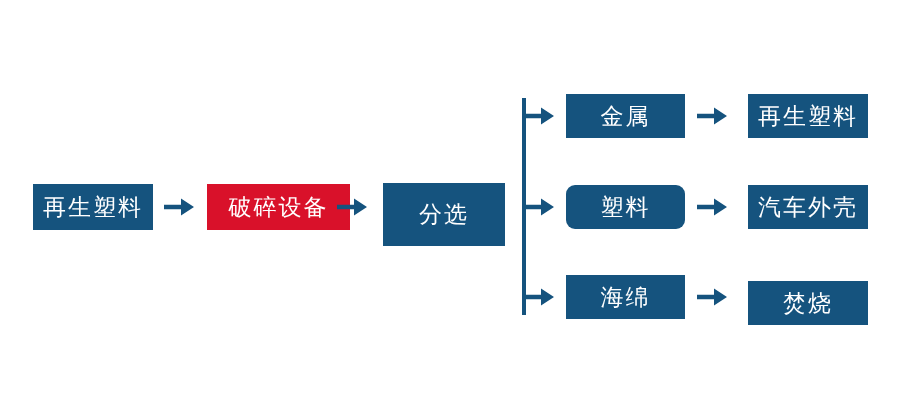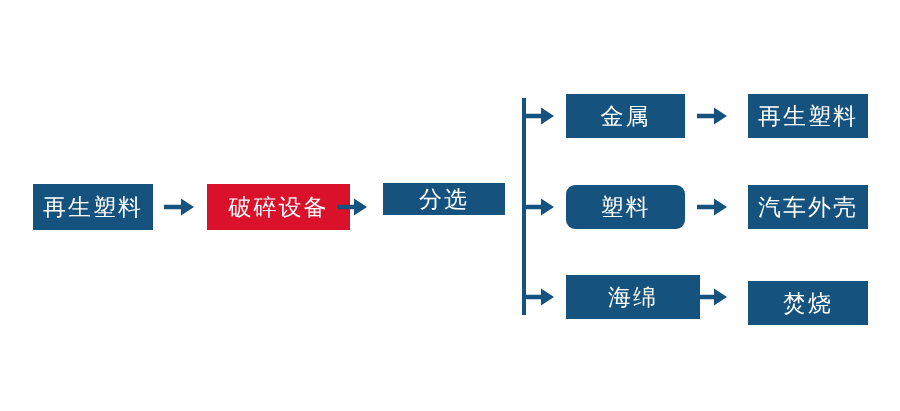--- a/index.html
+++ b/index.html
@@ -26,26 +26,26 @@
     line-height: 1;
     white-space: nowrap;
     box-sizing: border-box;
   }
   .node.blue { background: var(--node-blue, #15537E); }
   .node.red  { background: var(--node-red, #D9112A); }
 
   
   .n-car      { left: 33px;  top: 184px; width: 120px; height: 46px; }
   .n-crusher  { left: 207px; top: 184px; width: 143px; height: 46px; }
-  .n-sorting  { left: 383px; top: 183px; width: 122px; height: 32px; }
+  .n-sorting  { left: 383px; top: 183px; width: 122px; height: 63px; }
 
   
   .n-metal    { left: 566px; top: 94px;  width: 119px; height: 44px; }
   .n-plastic  { left: 566px; top: 185px; width: 119px; height: 44px; border-radius: 9px; }
-  .n-sponge   { left: 566px; top: 275px; width: 134px; height: 44px; font-family: Liberation Serif, serif; }
+  .n-sponge   { left: 566px; top: 275px; width: 119px; height: 44px; font-family: Liberation Serif, serif; }
 
   
   .n-recycle  { left: 748px; top: 94px;  width: 120px; height: 44px; }
   .n-replast  { left: 748px; top: 185px; width: 120px; height: 44px; }
   .n-burn     { left: 748px; top: 275px; width: 120px; height: 44px; margin-top: 6px; }
 
   .arrow {
     position: absolute;
     width: 31px;
     height: 20px;

